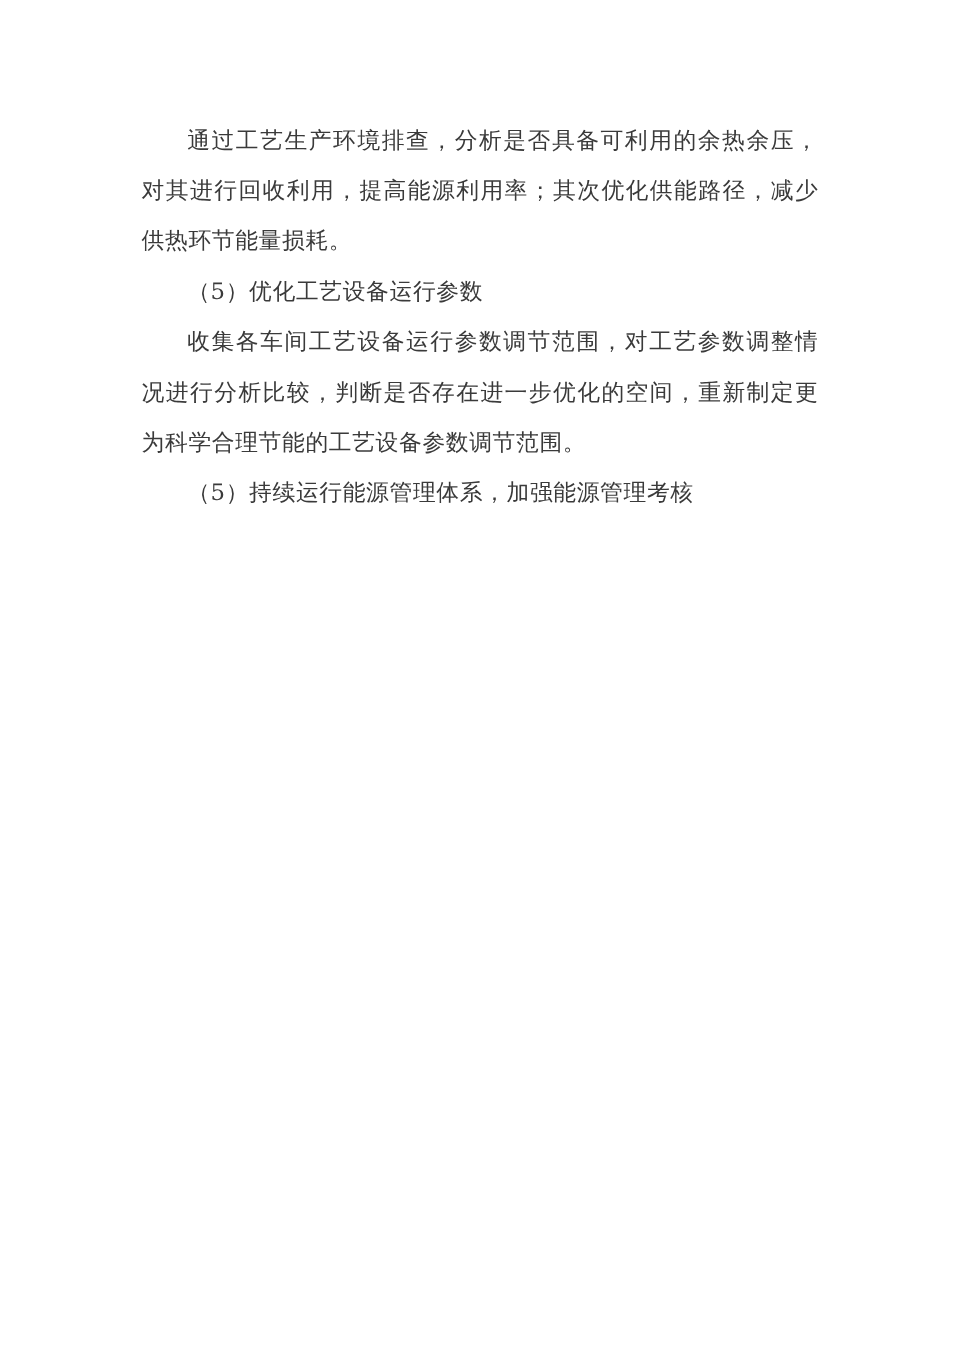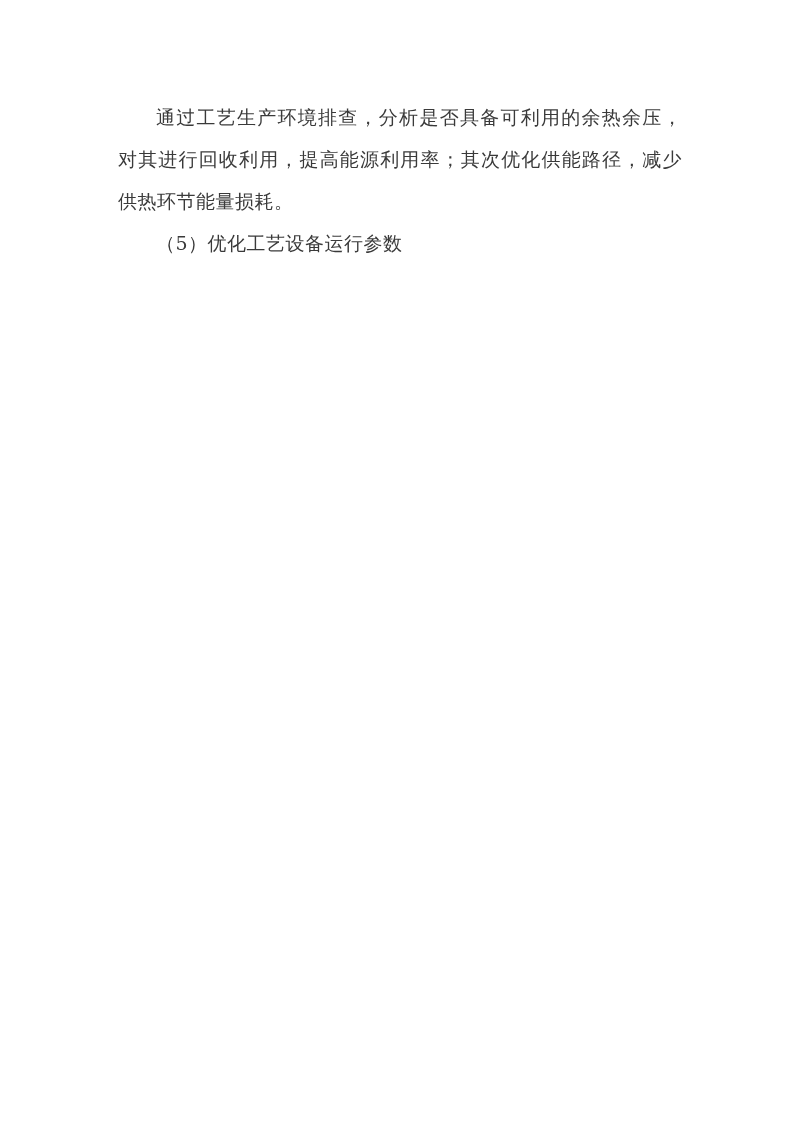--- a/index.html
+++ b/index.html
@@ -43,15 +43,17 @@
     font-family: "Liberation Serif", "DejaVu Serif", serif;
   }
 </style>
 </head>
 <body>
 
 <div class="page">
   <div class="text-block">
     <p class="para">通过工艺生产环境排查，分析是否具备可利用的余热余压，对其进行回收利用，提高能源利用率；其次优化供能路径，减少供热环节能量损耗。</p>
     <p class="para">（5）优化工艺设备运行参数</p>
+    <p class="para">收集各车间工艺设备运行参数调节范围，对工艺参数调整情况进行分析比较，判断是否存在进一步优化的空间，重新制定更为科学合理节能的工艺设备参数调节范围。</p>
+    <p class="para">（5）持续运行能源管理体系，加强能源管理考核</p>
   </div>
   <div class="page-number">38</div>
 </div>
 
 </body></html>

